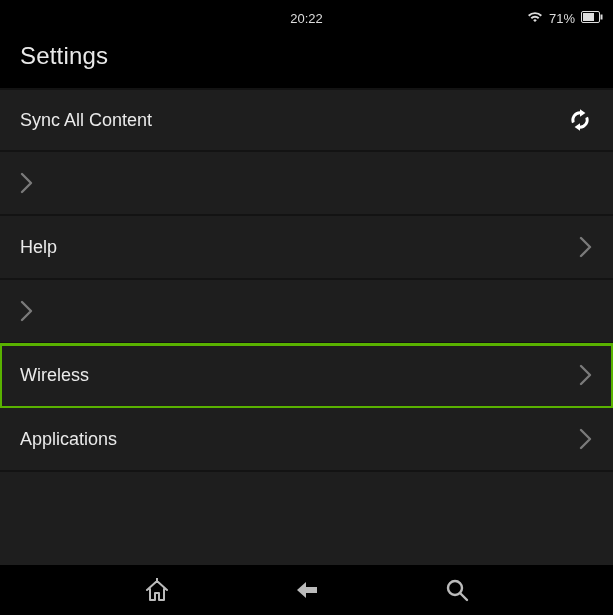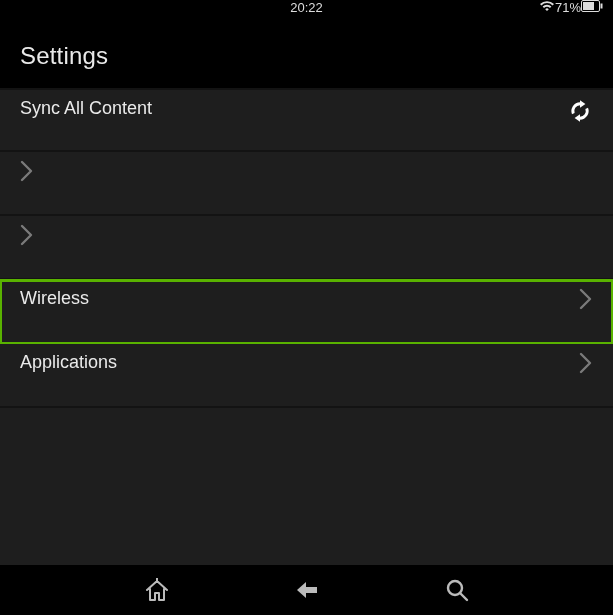--- a/index.html
+++ b/index.html
@@ -1,23 +1,23 @@
 <!DOCTYPE html>
 <html><head>
 <meta charset="utf-8">
 <style>
   * { margin: 0; padding: 0; box-sizing: border-box; }
   html, body { width: 613px; height: 615px; background: #000; font-family: -apple-system, "Helvetica Neue", Arial, sans-serif; overflow: hidden; }
   .screen { width: 613px; height: 615px; display: flex; flex-direction: column; background: #000; }
-  .statusbar { height: 26px; display: flex; align-items: flex-start; justify-content: center; position: relative; color: #ddd; font-size: 13px; background: #000; }
-  .status-right { position: absolute; right: 10px; display: flex; align-items: center; }
+  .statusbar { height: 26px; display: flex; align-items: flex-end; justify-content: center; position: relative; color: #ddd; font-size: 13px; background: #000; }
+  .status-right { position: absolute; right: 10px; display: flex; align-items: center; gap: 6px; }
   .header { padding: 16px 36px 18px 20px; background: #000; }
   .header-title { color: #e9e9e9; font-size: 24px; font-weight: 300; letter-spacing: .2px; }
   .list { flex: 1; background: #1e1e1e; display: flex; flex-direction: column; }
-  .row { height: 64px; display: flex; justify-content: space-between; padding: 8px 20px; border-bottom: 2px solid #131313; background: #1e1e1e; }
+  .row { height: 64px; display: flex; align-items: center; justify-content: space-between; padding: 0 20px; border-bottom: 2px solid #131313; background: #1e1e1e; }
   .row:first-child { border-top: 2px solid #131313; }
   .row-label { color: #eaeaea; font-size: 18px; font-weight: 300; }
   .chev svg, .sync svg { display: block; }
   .highlight { outline: 3px solid #59b200; outline-offset: -2px; }
   .spacer { flex: 1; background: #1e1e1e; }
   .navbar { height: 50px; background: #000; display: flex; align-items: center; justify-content: center; gap: 110px; }
   .navbtn { width: 40px; height: 40px; display: flex; align-items: center; justify-content: center; }
   .navbtn svg { display: block; }
 </style>
 </head>
@@ -60,20 +60,28 @@
     </div>
 
     <div class="row">
       <span class="chev">
         <svg width="14" height="22" viewBox="0 0 14 22">
             <path d="M2 2 L11 11 L2 20" fill="none" stroke="#7a7a7a" stroke-width="2.4" stroke-linecap="round" stroke-linejoin="round"></path>
           </svg>
       </span>
     </div>
 
+    <div class="row">
+      <span class="row-label">Help</span>
+      <span class="chev">
+        <svg width="14" height="22" viewBox="0 0 14 22">
+            <path d="M2 2 L11 11 L2 20" fill="none" stroke="#7a7a7a" stroke-width="2.4" stroke-linecap="round" stroke-linejoin="round"></path>
+          </svg>
+      </span>
+    </div>
 
     <div class="row">
       <span class="chev">
         <svg width="14" height="22" viewBox="0 0 14 22">
             <path d="M2 2 L11 11 L2 20" fill="none" stroke="#7a7a7a" stroke-width="2.4" stroke-linecap="round" stroke-linejoin="round"></path>
           </svg>
       </span>
     </div>
 
 

